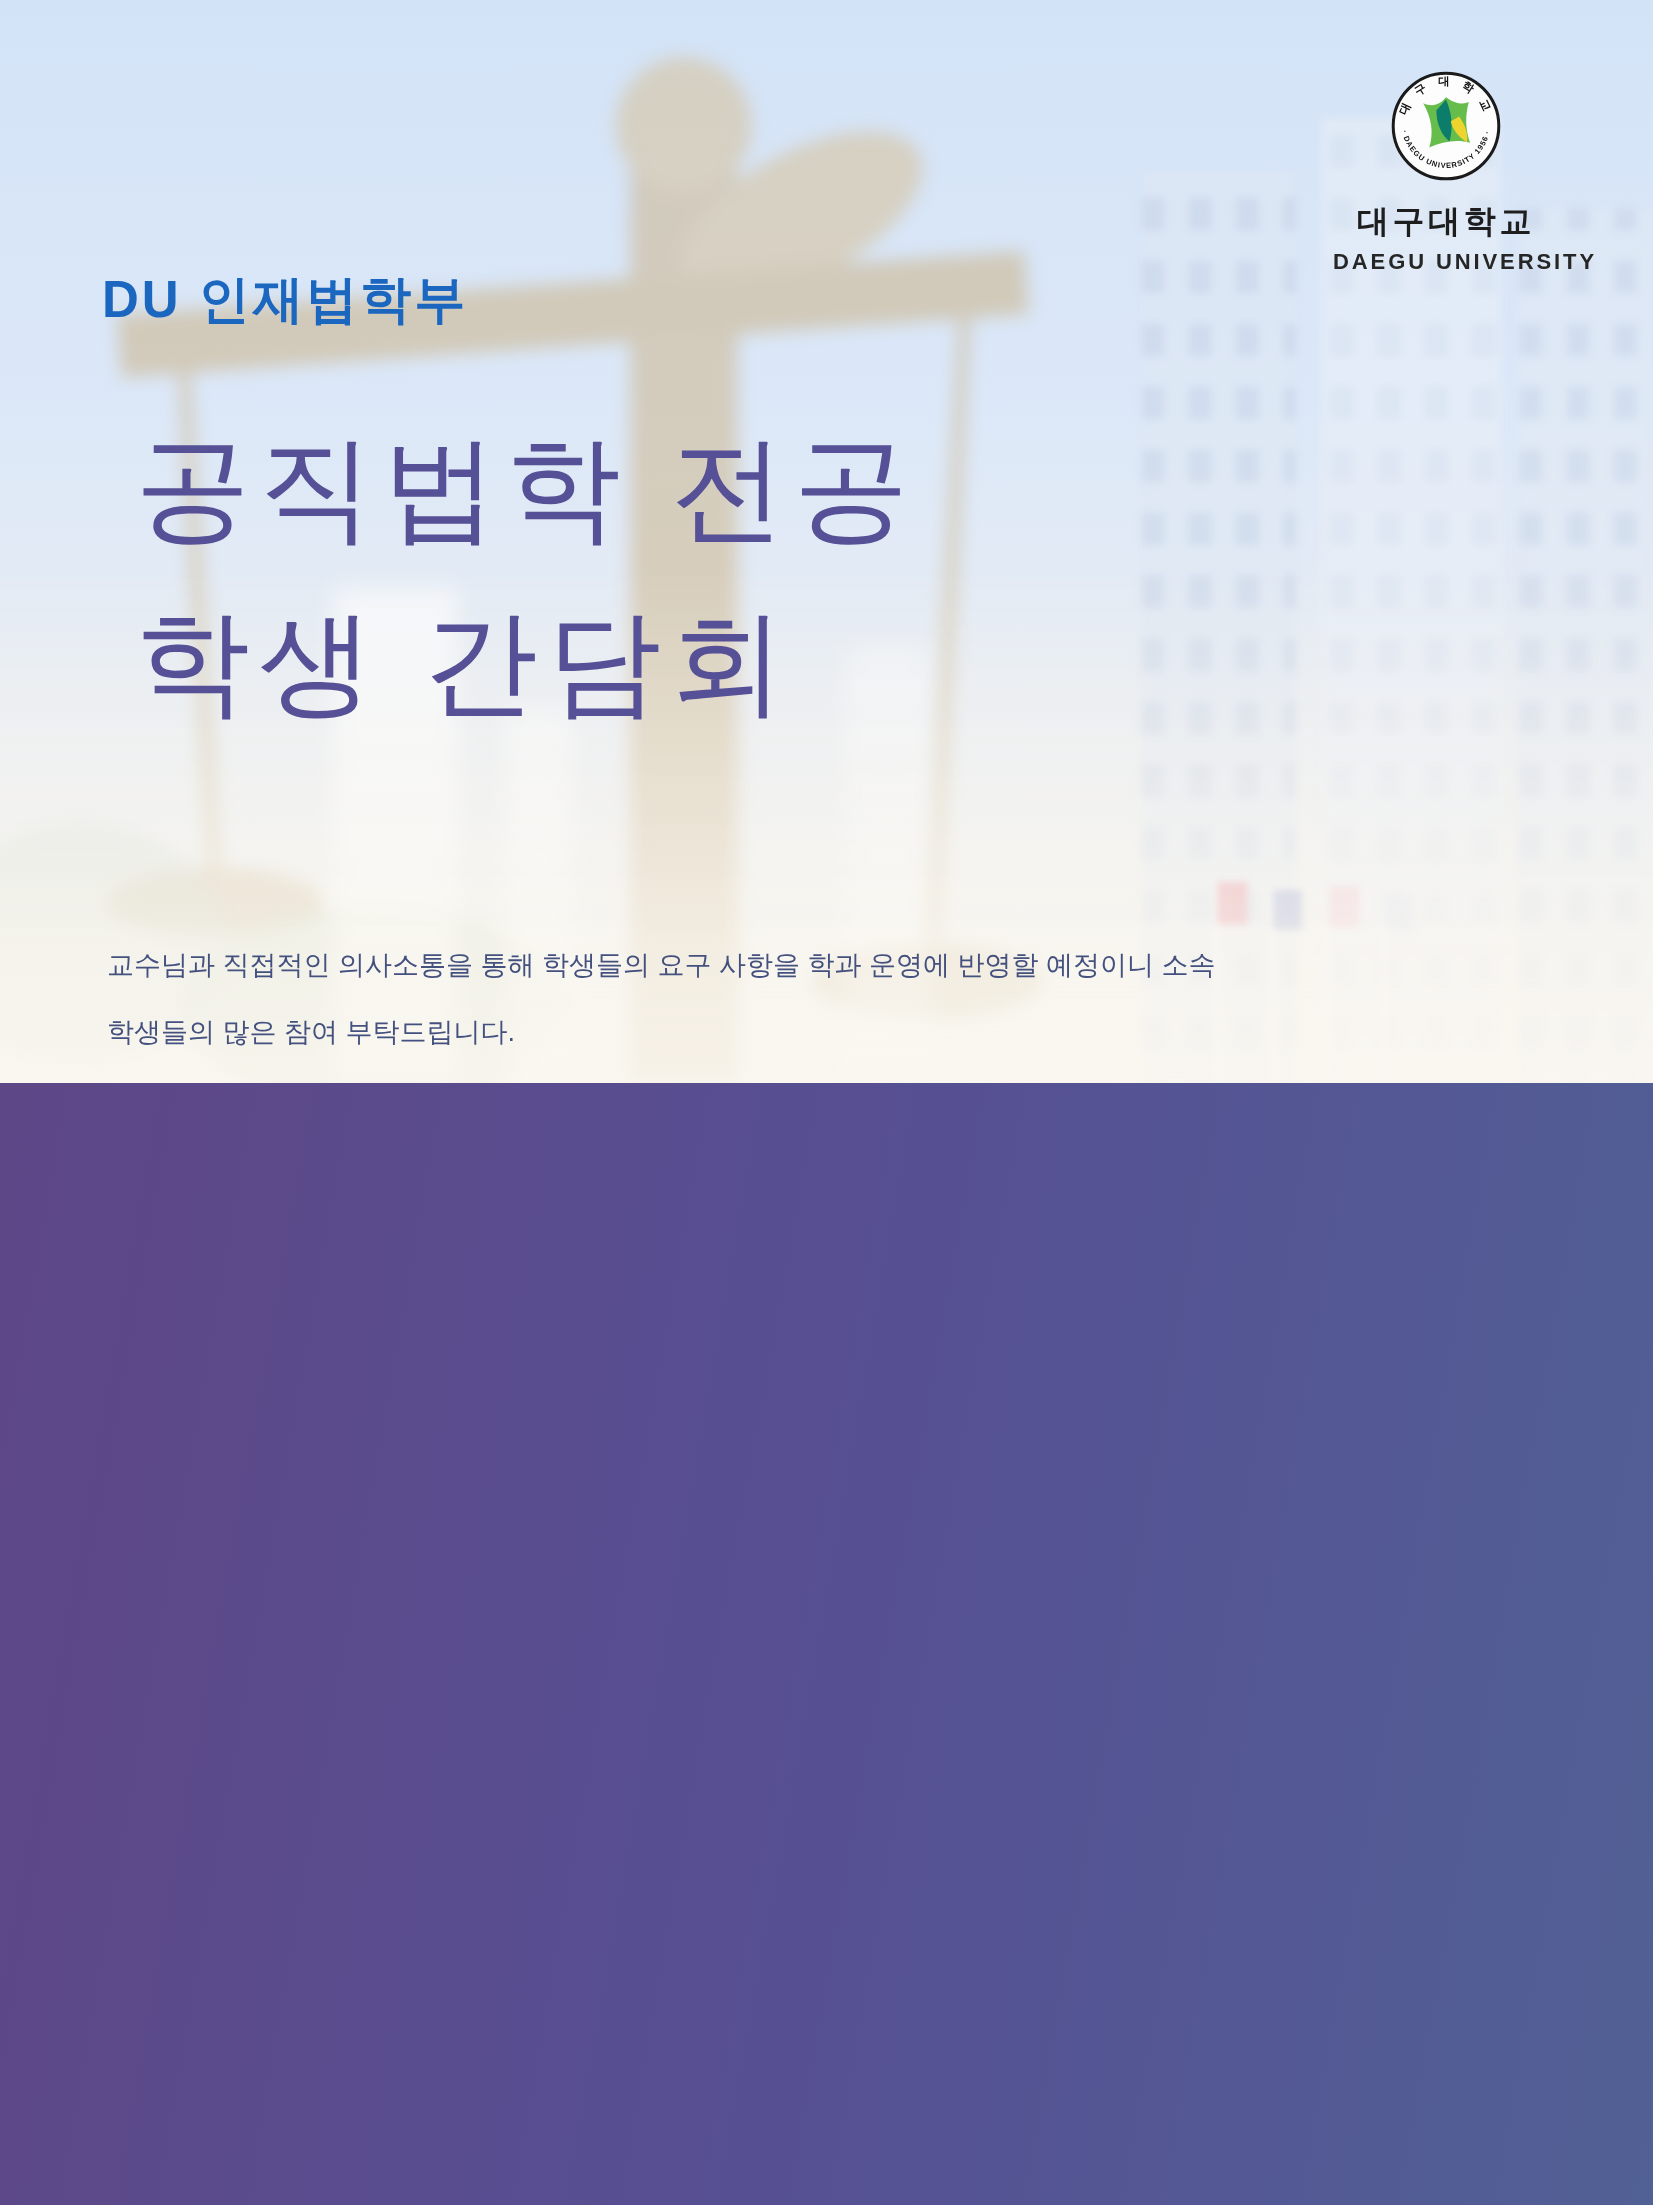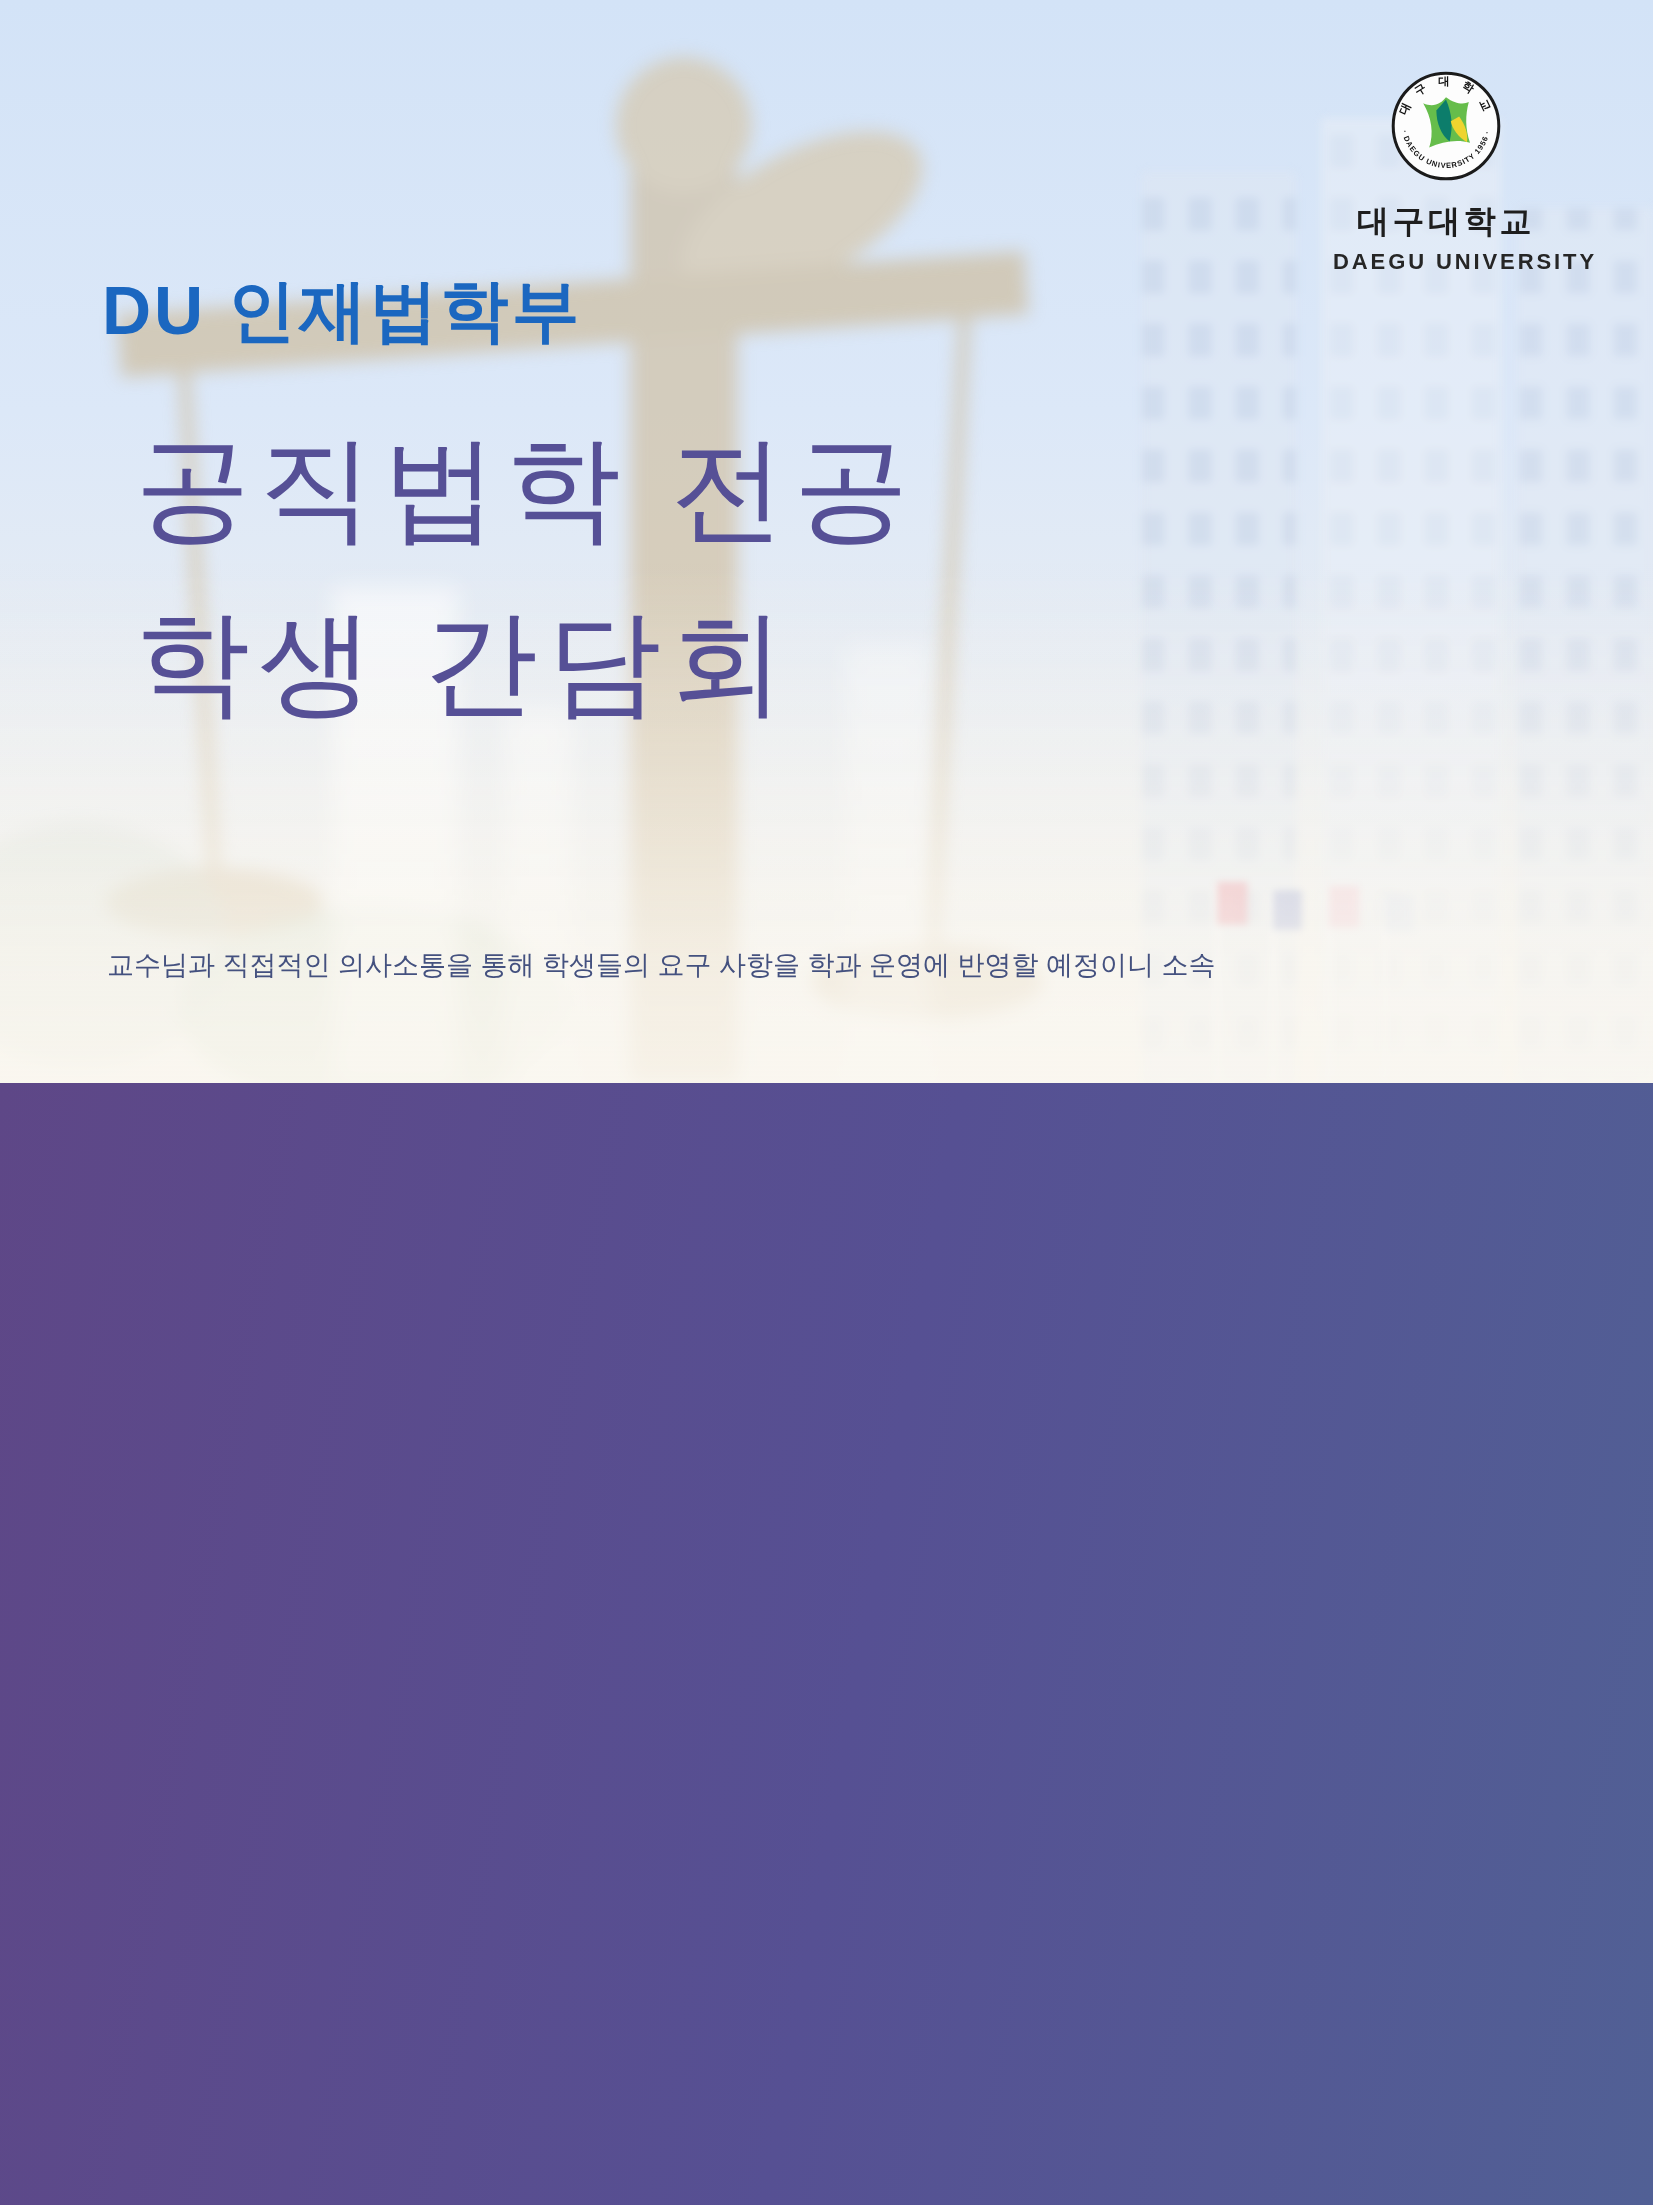--- a/index.html
+++ b/index.html
@@ -6,21 +6,21 @@
   body{width:1654px;height:2205px;font-family:"Liberation Sans",sans-serif;}
   .poster{position:relative;width:1654px;height:2205px;overflow:hidden;background:#ffffff;}
 
   
   .hero{position:absolute;left:0;top:0;width:1654px;height:1083px;
         background:linear-gradient(180deg,#d3e3f7 0%,#dce8f8 38%,#e9edf2 68%,#f6f3ec 100%);}
   .hero-art{position:absolute;left:0;top:0;width:1654px;height:1083px;}
   .hero-wash{position:absolute;left:0;top:0;width:1654px;height:1083px;
              background:linear-gradient(180deg,rgba(255,255,255,0) 52%,rgba(250,247,240,.75) 88%,rgba(250,247,240,.85) 100%);}
 
-  .dept{position:absolute;left:102px;top:266px;font-size:68px;font-weight:bold;
+  .dept{position:absolute;left:102px;top:266px;font-size:51px;font-weight:bold;
         color:#1b67c0;letter-spacing:2.9px;white-space:nowrap;}
   .title{position:absolute;left:135px;top:401px;font-size:115px;font-weight:normal;
          color:#565096;letter-spacing:8.6px;line-height:174px;white-space:nowrap;}
 
   .logo{position:absolute;left:1333px;top:66px;width:226px;text-align:center;}
   .logo-seal{width:120px;height:120px;margin:0 auto;}
   .logo-ko{font-size:32px;font-weight:bold;color:#1e1e1e;letter-spacing:3.6px;margin-top:11.5px;white-space:nowrap;}
   .logo-en{font-size:22px;font-weight:bold;color:#262626;letter-spacing:2.9px;margin-top:5.7px;white-space:nowrap;}
 
   .intro{position:absolute;left:107px;top:932px;width:1489px;font-size:27px;
@@ -107,20 +107,21 @@
                  C80,112 76,86 62,62 C80,70 92,62 100,52 Z" fill="#66bd4b"></path>
         <path d="M100,56 C110,80 112,100 106,126 C92,114 84,96 84,74 Z" fill="#0c7d6b"></path>
         <path d="M122,84 C132,98 137,112 135,127 C121,119 110,104 108,92 Z" fill="#eed42f"></path>
       </svg>
       <div class="logo-ko">대구대학교</div>
       <div class="logo-en">DAEGU UNIVERSITY</div>
     </div>
 
     <div class="intro">
       <div>교수님과 직접적인 의사소통을 통해 학생들의 요구 사항을 학과 운영에 반영할 예정이니 소속</div>
+      <div>학생들의 많은 참여 부탁드립니다.</div>
     </div>
   </div>
 
   <div class="panel">
 
     
     
 
     
     

